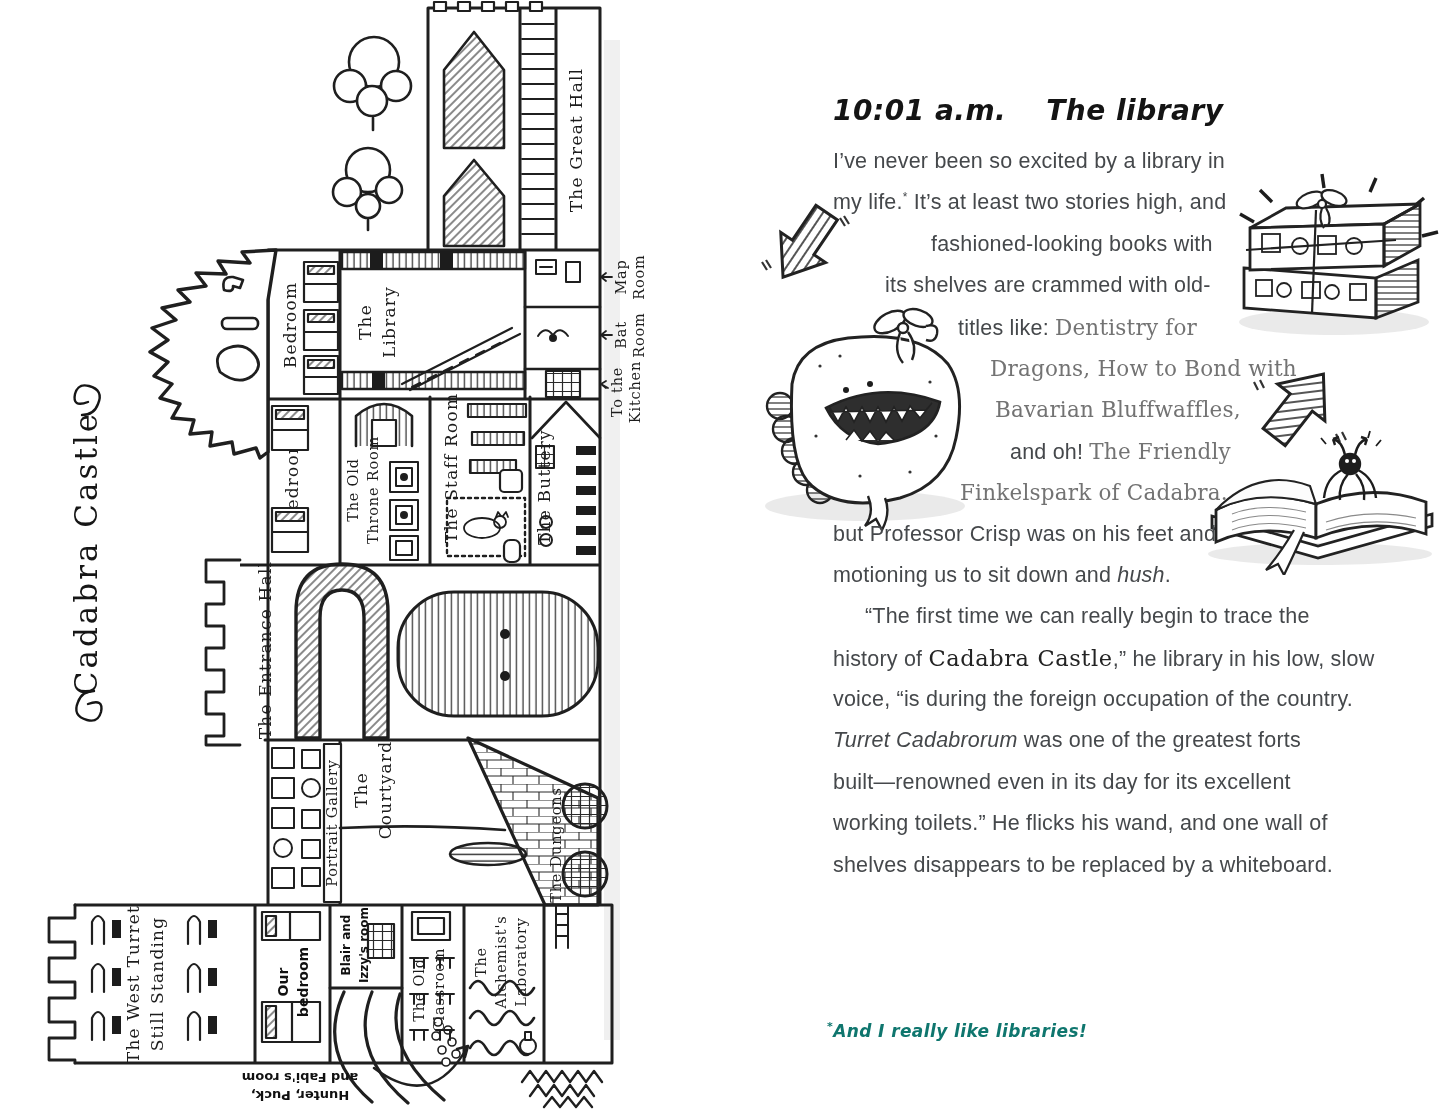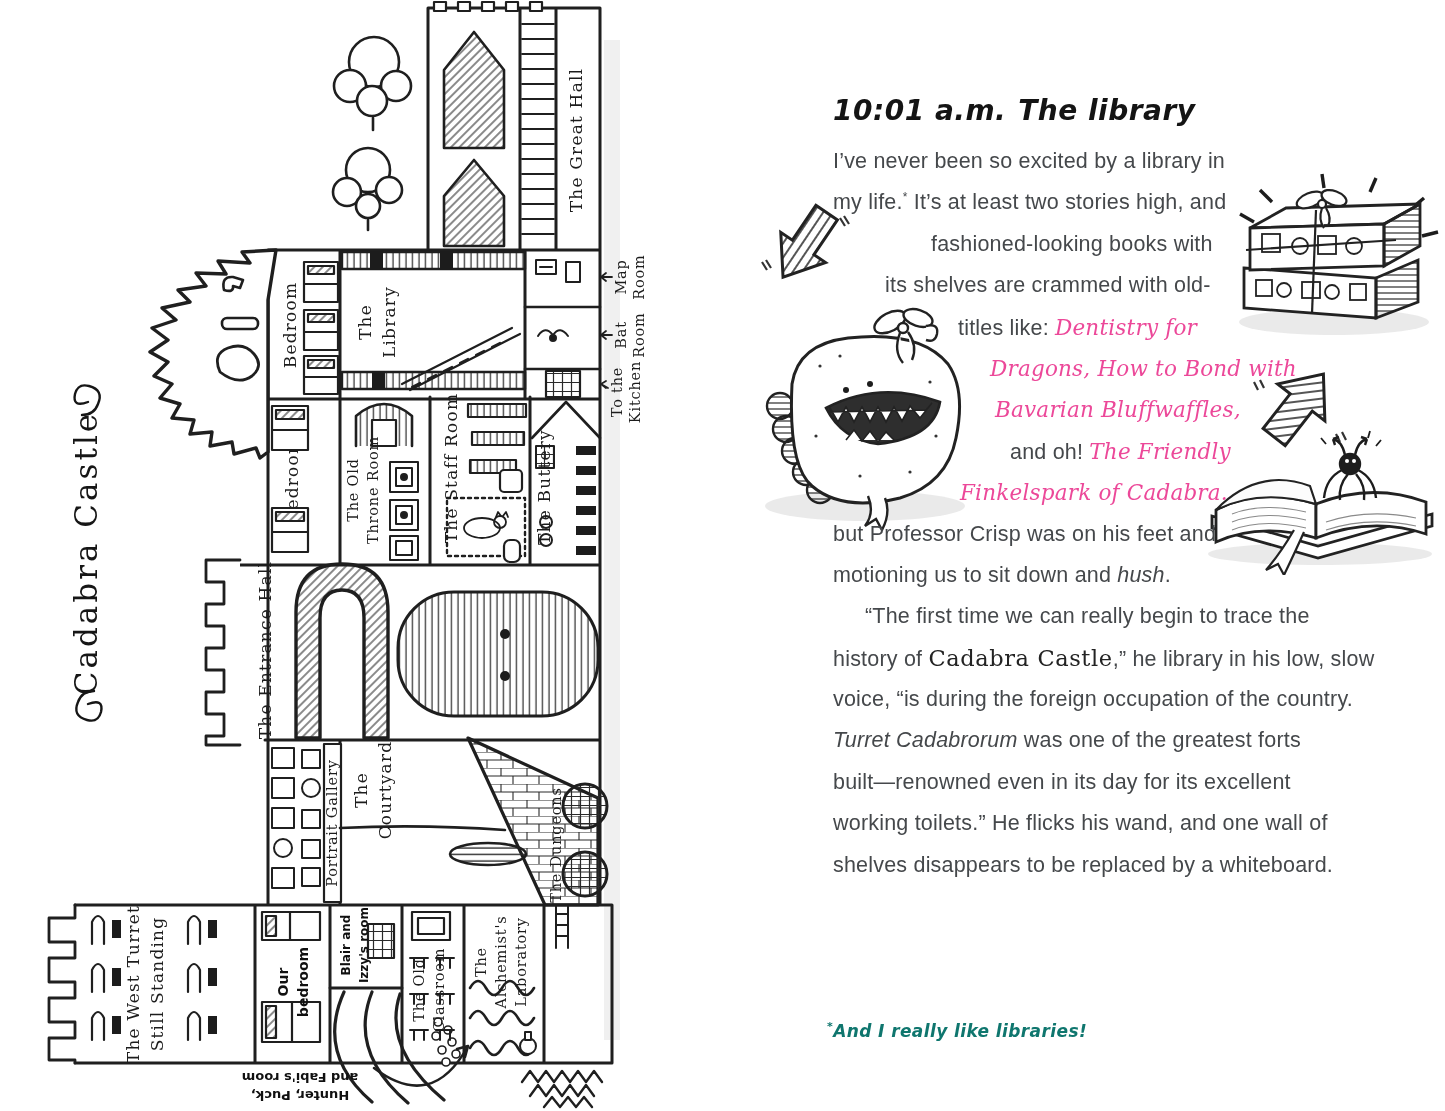--- a/index.html
+++ b/index.html
@@ -1,25 +1,25 @@
 <!DOCTYPE html>
 <html><head>
 <meta charset="utf-8">
 <style>
   html,body{margin:0;padding:0;background:#fff;}
   .page{position:relative;width:1445px;height:1111px;background:#ffffff;overflow:hidden;
         font-family:"Liberation Sans",sans-serif;color:#45484b;}
   
   .heading{position:absolute;left:833px;top:94px;font-family:"DejaVu Sans",sans-serif;
            font-weight:700;font-style:italic;font-size:28px;color:#141414;letter-spacing:.5px;white-space:nowrap;}
-  .heading .title{margin-left:12px;}
+  .heading .title{margin-left:40px;}
   .rtext{position:absolute;left:833px;top:141px;width:575px;font-size:21.5px;line-height:41.4px;
          letter-spacing:.2px;color:#45484b;}
   .line{white-space:nowrap;height:41.4px;}
-  .bt{font-family:"DejaVu Serif",serif;font-style:italic;color:#ec4899;}
+  .bt{font-family:"DejaVu Serif",serif;color:#737373;}
   .it{font-style:italic;}
   .cc{font-family:"DejaVu Serif",serif;font-size:22.5px;color:#232323;letter-spacing:.6px;}
   .star{vertical-align:super;font-size:12px;line-height:0;}
   .footnote{position:absolute;left:827px;top:1021px;font-family:"DejaVu Sans",sans-serif;
             font-weight:700;font-style:italic;font-size:17px;color:#0f766e;letter-spacing:.4px;}
   .footnote .fstar{vertical-align:super;font-size:11px;line-height:0;}
   
   .illus{position:absolute;}
   
   .ml{font-family:"DejaVu Serif",serif;font-size:17px;fill:#1c1c1c;letter-spacing:1.2px;}

